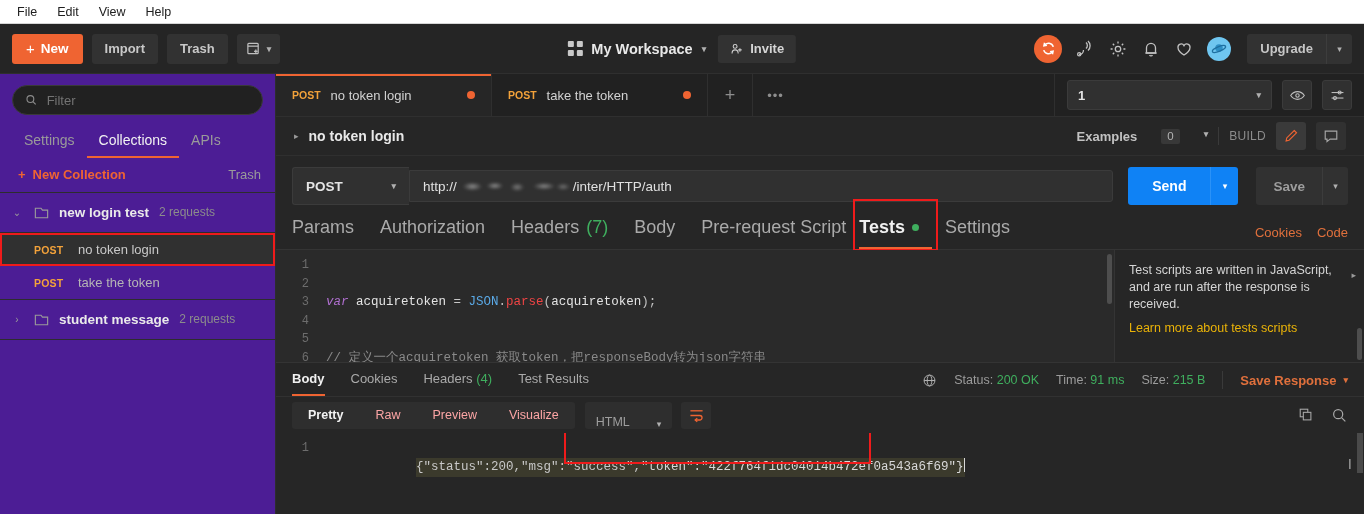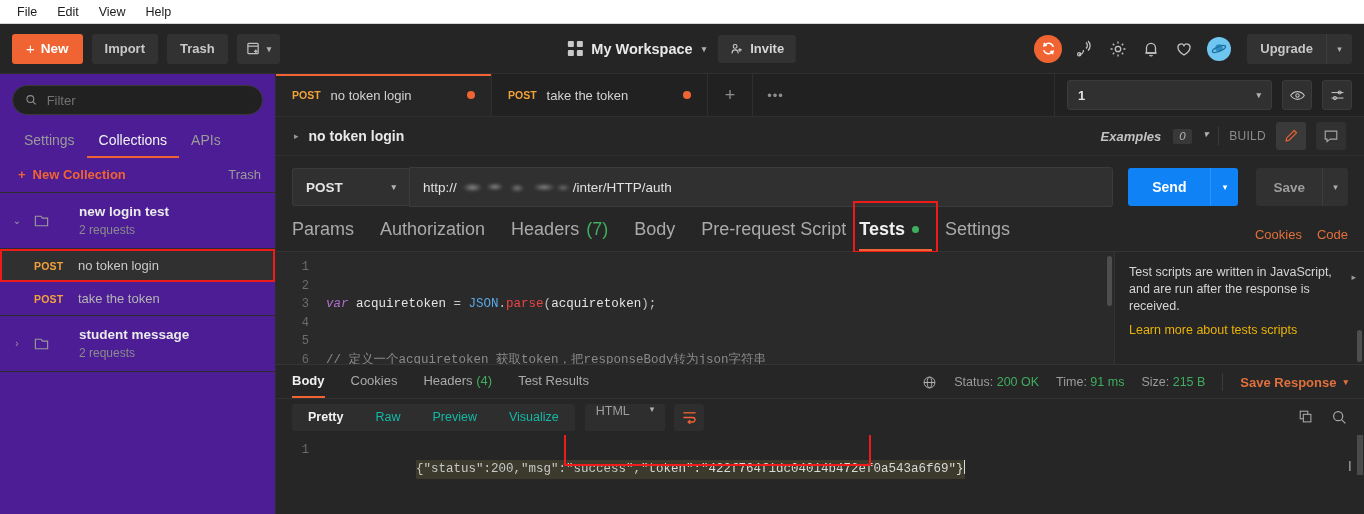--- a/index.html
+++ b/index.html
@@ -95,21 +95,21 @@
     display: flex; align-items: center; justify-content: space-between;
     padding: 9px 14px 10px 18px; border-bottom: 1px solid #2d2d2d;
   }
   .new-coll { color: #ef6432; font-size: 13px; font-weight: bold; display: flex; align-items: center; gap: 7px; cursor: pointer; }
   .trash { color: #9a9a9a; font-size: 13px; cursor: pointer; }
   .coll-row {
     display: flex; align-items: center; gap: 9px; padding: 11px 12px 11px 10px;
     border-bottom: 1px solid #2d2d2d; cursor: pointer;
   }
   .coll-caret { width: 14px; text-align: center; color: #9a9a9a; font-size: 10px; flex: none; }
-  .coll-text { display: flex; flex-direction: column; gap: 4px; margin-left: 20px; }
+  .coll-text { display: flex; flex-direction: row; gap: 10px; }
   .coll-name { font-size: 13.5px; font-weight: bold; color: #eaeaea; }
   .coll-sub { font-size: 12px; color: #8c8c8c; }
   .req-row {
     display: flex; align-items: center; gap: 14px; height: 33px;
     padding-left: 34px; cursor: pointer; position: relative;
   }
   .req-row.selected { background: #303030; }
   .req-row.highlighted { outline: 2px solid #ef1b1b; outline-offset: -2px; }
   .req-verb { font-size: 10.5px; font-weight: bold; color: #f3a23a; letter-spacing: .2px; width: 30px; }
   .req-name { font-size: 13px; color: #b5b5b5; }
@@ -147,40 +147,40 @@
   }
 
   
   .reqhead {
     height: 39px; display: flex; align-items: center; padding: 0 18px; gap: 10px;
     border-bottom: 1px solid #2f2f2f; flex: none;
   }
   .reqhead .car { color: #9a9a9a; font-size: 9px; }
   .reqhead .t { font-size: 14px; font-weight: bold; color: #e8e8e8; }
   .reqhead-right { margin-left: auto; display: flex; align-items: center; gap: 10px; }
-  .examples { font-size: 13px; color: #c2c2c2; font-weight: bold; display: flex; gap: 12px; cursor: pointer; font-style: italic; }
+  .examples { font-size: 13px; color: #c2c2c2; font-weight: bold; display: flex; gap: 24px; cursor: pointer; }
   .badge0 { background: #383838; border-radius: 2px; padding: 1px 6px; font-size: 11.5px; color: #b4b4b4; font-weight: normal; }
   .vline { width: 1px; height: 18px; background: #3a3a3a; }
   .buildlabel { font-size: 12px; color: #8c8c8c; letter-spacing: .3px; }
   .modebtn {
     width: 30px; height: 28px; border-radius: 3px; background: #313131;
     display: flex; align-items: center; justify-content: center; cursor: pointer; color: #a5a5a5;
   }
   .modebtn.active { background: #3a3a3a; color: #ef6432; }
 
   
   .urlrow { display: flex; align-items: center; padding: 11px 16px 10px 16px; gap: 9px; flex: none; }
   .method {
     width: 117px; height: 38px; background: #303030; border: 1px solid #3b3b3b;
     border-right: none; border-radius: 3px 0 0 3px; display: flex; align-items: center;
     justify-content: space-between; padding: 0 13px; font-size: 13.5px; font-weight: bold;
     color: #e4e4e4; cursor: pointer;
   }
   .urlbox {
-    flex: 1; height: 40px; background: #303030; border: 1px solid #3b3b3b; border-radius: 0 3px 3px 0;
+    flex: 1; height: 32px; background: #303030; border: 1px solid #3b3b3b; border-radius: 0 3px 3px 0;
     display: flex; align-items: center; padding: 0 13px; font-size: 13.5px; color: #e0e0e0;
     margin-left: -9px; overflow: hidden; white-space: nowrap;
   }
   .blurseg {
     display: inline-block; width: 112px; height: 13px; vertical-align: -2px; margin: 0 2px;
     background:
       radial-gradient(ellipse 14px 6px at 12% 50%, rgba(200,200,200,.75), rgba(200,200,200,0) 70%),
       radial-gradient(ellipse 12px 5px at 32% 45%, rgba(215,215,215,.7), rgba(215,215,215,0) 70%),
       radial-gradient(ellipse 10px 6px at 52% 55%, rgba(190,190,190,.65), rgba(190,190,190,0) 70%),
       radial-gradient(ellipse 16px 5px at 76% 48%, rgba(205,205,205,.7), rgba(205,205,205,0) 70%),
@@ -271,25 +271,25 @@
   .rsp { font-size: 13px; color: #aaaaaa; padding: 0 0 8px 0; margin-right: 26px; cursor: pointer; border-bottom: 2px solid transparent; }
   .rsp.active { color: #f0f0f0; font-weight: bold; border-bottom-color: #ef6432; }
   .rsp .cnt { color: #3fae5e; }
   .resp-meta { margin-left: auto; display: flex; align-items: center; gap: 17px; padding-bottom: 7px; font-size: 12.5px; }
   .meta-l { color: #9c9c9c; }
   .meta-v { color: #3fae5e; }
   .savresp { color: #e0703c; font-size: 13px; font-weight: bold; display: flex; align-items: center; gap: 7px; cursor: pointer; }
 
   .fmtrow { height: 36px; display: flex; align-items: center; padding: 0 16px; gap: 0; flex: none; }
   .fmt-group { display: flex; background: #2e2e2e; border-radius: 3px; height: 27px; align-items: center; }
-  .fmt { font-size: 12.5px; color: #14b8a6; padding: 0 16px; line-height: 27px; cursor: pointer; }
+  .fmt { font-size: 12.5px; color: #fca5a5; padding: 0 16px; line-height: 27px; cursor: pointer; }
   .fmt.active { color: #f2f2f2; font-weight: bold; }
   .fmt-sel {
     margin-left: 10px; height: 27px; background: #2e2e2e; border-radius: 3px;
-    display: flex; align-items: flex-start; gap: 20px; padding: 0 11px;
+    display: flex; align-items: flex-end; gap: 27px; padding: 0 11px;
     font-size: 12.5px; color: #9e9e9e; cursor: pointer;
   }
   .wrapbtn { margin-left: 9px; width: 30px; height: 27px; background: #2e2e2e; border-radius: 3px; display: flex; align-items: center; justify-content: center; cursor: pointer; }
   .fmt-right { margin-left: auto; display: flex; gap: 17px; align-items: center; }
 
   .respbody { flex: 1; display: flex; background: #262626; min-height: 0; position: relative; overflow: hidden; }
   .rgutter {
     width: 42px; flex: none; color: #6d6d6d; font-family: "Liberation Mono", monospace;
     font-size: 12px; text-align: right; padding: 6px 9px 0 0; line-height: 19px; user-select: none;
   }

